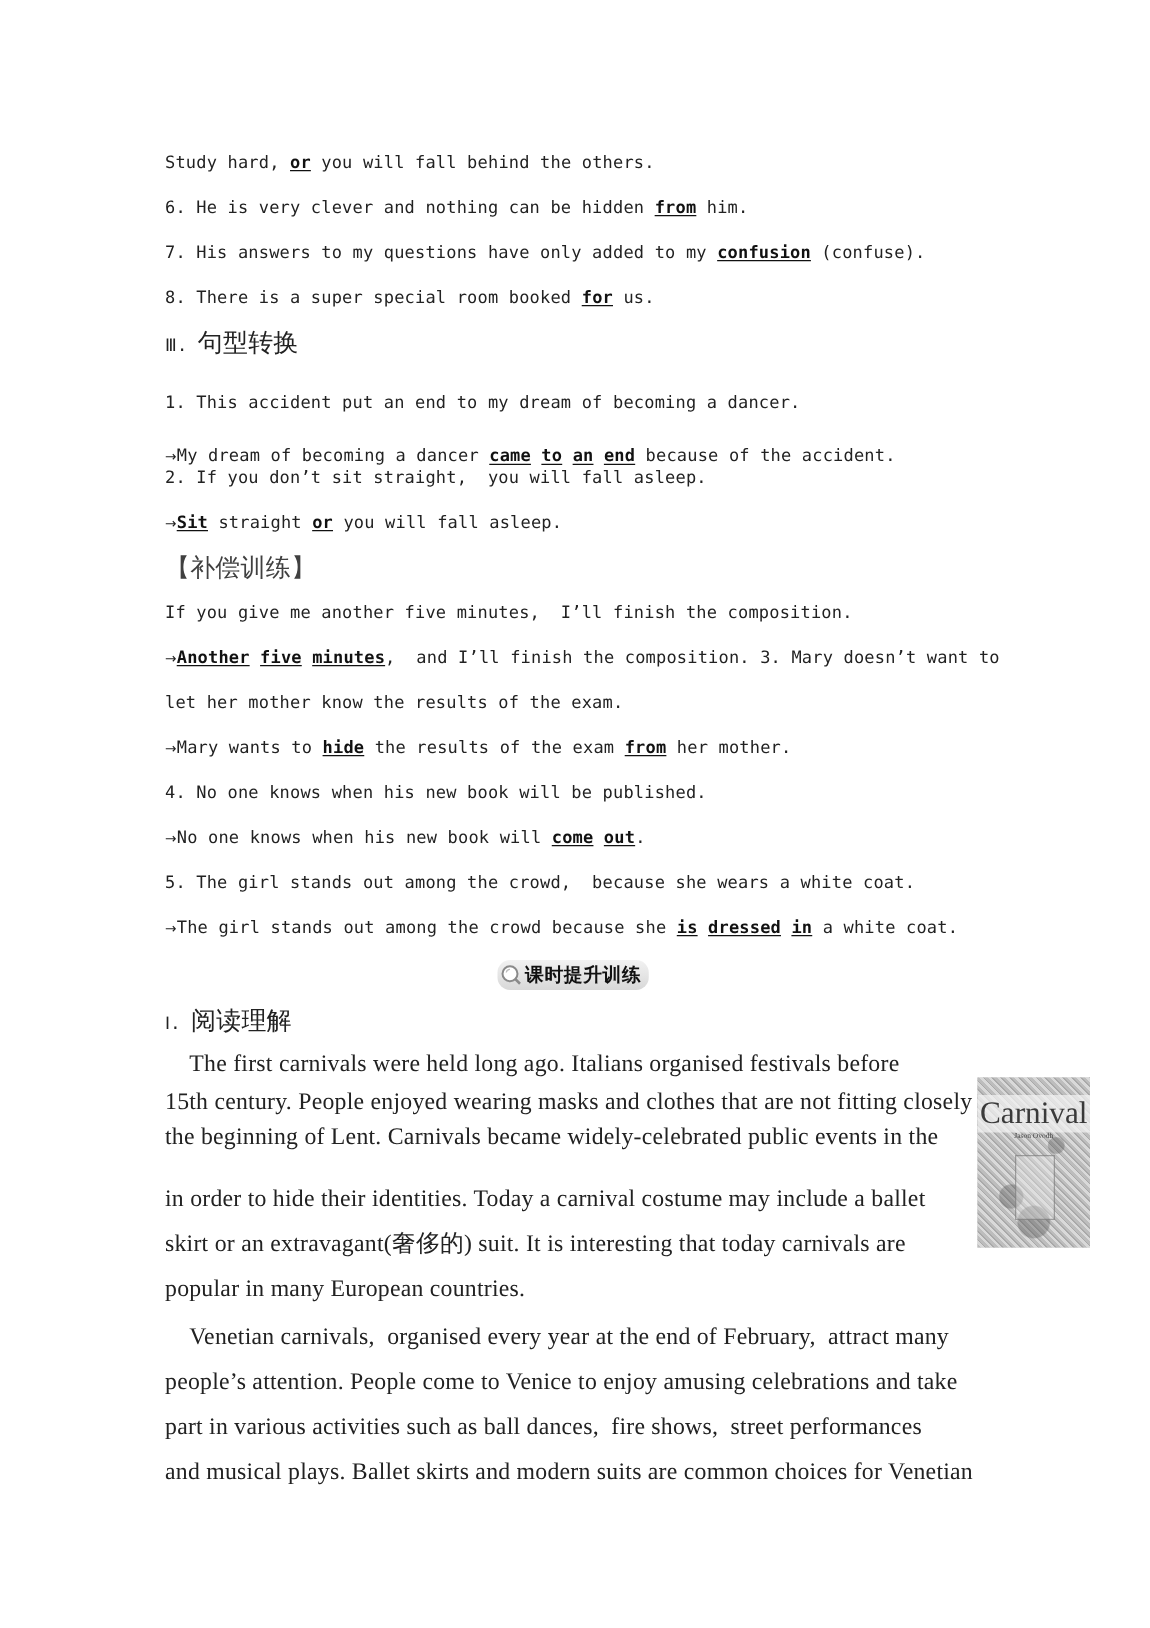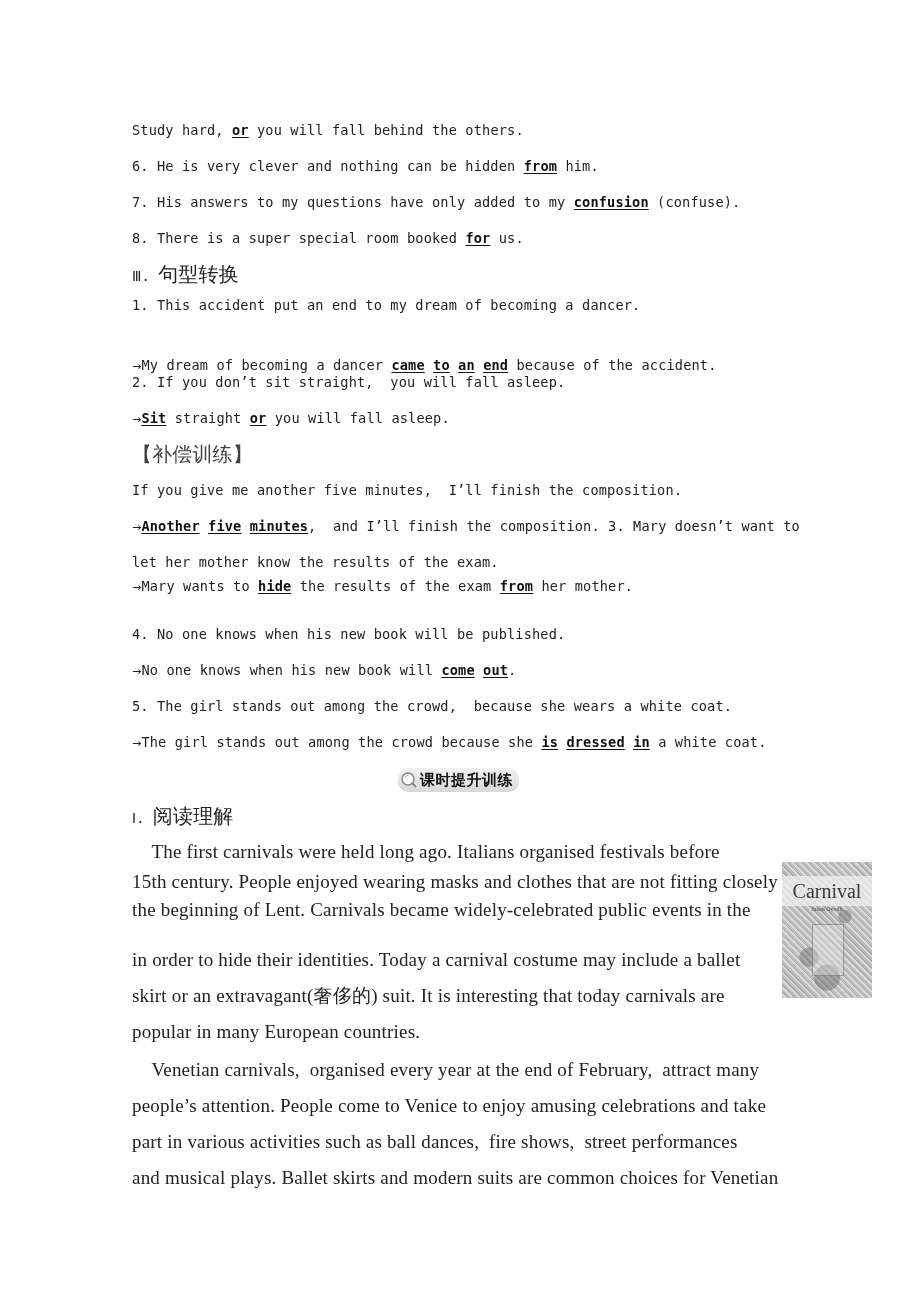--- a/index.html
+++ b/index.html
@@ -99,21 +99,21 @@
       height: 30px;
       background: rgba(240,240,240,0.75);
     }
     .figure .fig-title {
       position: absolute;
       left: 0;
       top: 14px;
       width: 100%;
       text-align: center;
       font-family: "Liberation Serif", "DejaVu Serif", serif;
-      font-size: 20px;
+      font-size: 25px;
       color: #3a3a3a;
       line-height: 30px;
     }
     .figure .fig-author {
       position: absolute;
       left: 0;
       top: 44px;
       width: 100%;
       text-align: center;
       font-family: "Liberation Serif", "DejaVu Serif", serif;
@@ -138,37 +138,37 @@
   <div class="line" style="top:0px;"><span>Study hard, </span><span class="u">or</span><span> you will fall behind the others.</span></div>
 
   <div class="line" style="top:36px;"><span>6. He is very clever and nothing can be hidden </span><span class="u">from</span><span> him.</span></div>
 
   <div class="line" style="top:72px;"><span>7. His answers to my questions have only added to my </span><span class="u">confusion</span><span> (confuse).</span></div>
 
   <div class="line" style="top:108px;"><span>8. There is a super special room booked </span><span class="u">for</span><span> us.</span></div>
 
   <div class="line" style="top:144px;"><span>Ⅲ. </span><span class="cn">句型转换</span></div>
 
-  <div class="line" style="top:175px;">1. This accident put an end to my dream of becoming a dancer.</div>
+  <div class="line" style="top:192px;">1. This accident put an end to my dream of becoming a dancer.</div>
 
   <div class="line" style="top:216px;margin-top:19px;"><span class="arrow">→</span><span>My dream of becoming a dancer </span><span class="u">came</span> <span class="u">to</span> <span class="u">an</span> <span class="u">end</span><span> because of the accident.</span></div>
 
   <div class="line" style="top:252px;">2. If you don’t sit straight,  you will fall asleep.</div>
 
   <div class="line" style="top:288px;"><span class="arrow">→</span><span class="u">Sit</span><span> straight </span><span class="u">or</span><span> you will fall asleep.</span></div>
 
   <div class="line red cn" style="top:324px;">【补偿训练】</div>
 
   <div class="line" style="top:360px;">If you give me another five minutes,  I’ll finish the composition.</div>
 
   <div class="line" style="top:396px;"><span class="arrow">→</span><span class="u">Another</span> <span class="u">five</span> <span class="u">minutes</span><span>,  and I’ll finish the composition. 3. Mary doesn’t want to</span></div>
 
   <div class="line" style="top:432px;">let her mother know the results of the exam.</div>
 
-  <div class="line" style="top:456px;"><span class="arrow">→</span><span>Mary wants to </span><span class="u">hide</span><span> the results of the exam </span><span class="u">from</span><span> her mother.</span></div>
+  <div class="line" style="top:468px;"><span class="arrow">→</span><span>Mary wants to </span><span class="u">hide</span><span> the results of the exam </span><span class="u">from</span><span> her mother.</span></div>
 
   <div class="line" style="top:504px;">4. No one knows when his new book will be published.</div>
 
   <div class="line" style="top:540px;"><span class="arrow">→</span><span>No one knows when his new book will </span><span class="u">come</span> <span class="u">out</span><span>.</span></div>
 
   <div class="line" style="top:576px;">5. The girl stands out among the crowd,  because she wears a white coat.</div>
 
   <div class="line" style="top:612px;"><span class="arrow">→</span><span>The girl stands out among the crowd because she </span><span class="u">is</span> <span class="u">dressed</span> <span class="u">in</span><span> a white coat.</span></div>
 
   <div class="line" style="top:686px;"><span>Ⅰ. </span><span class="cn">阅读理解</span></div>

